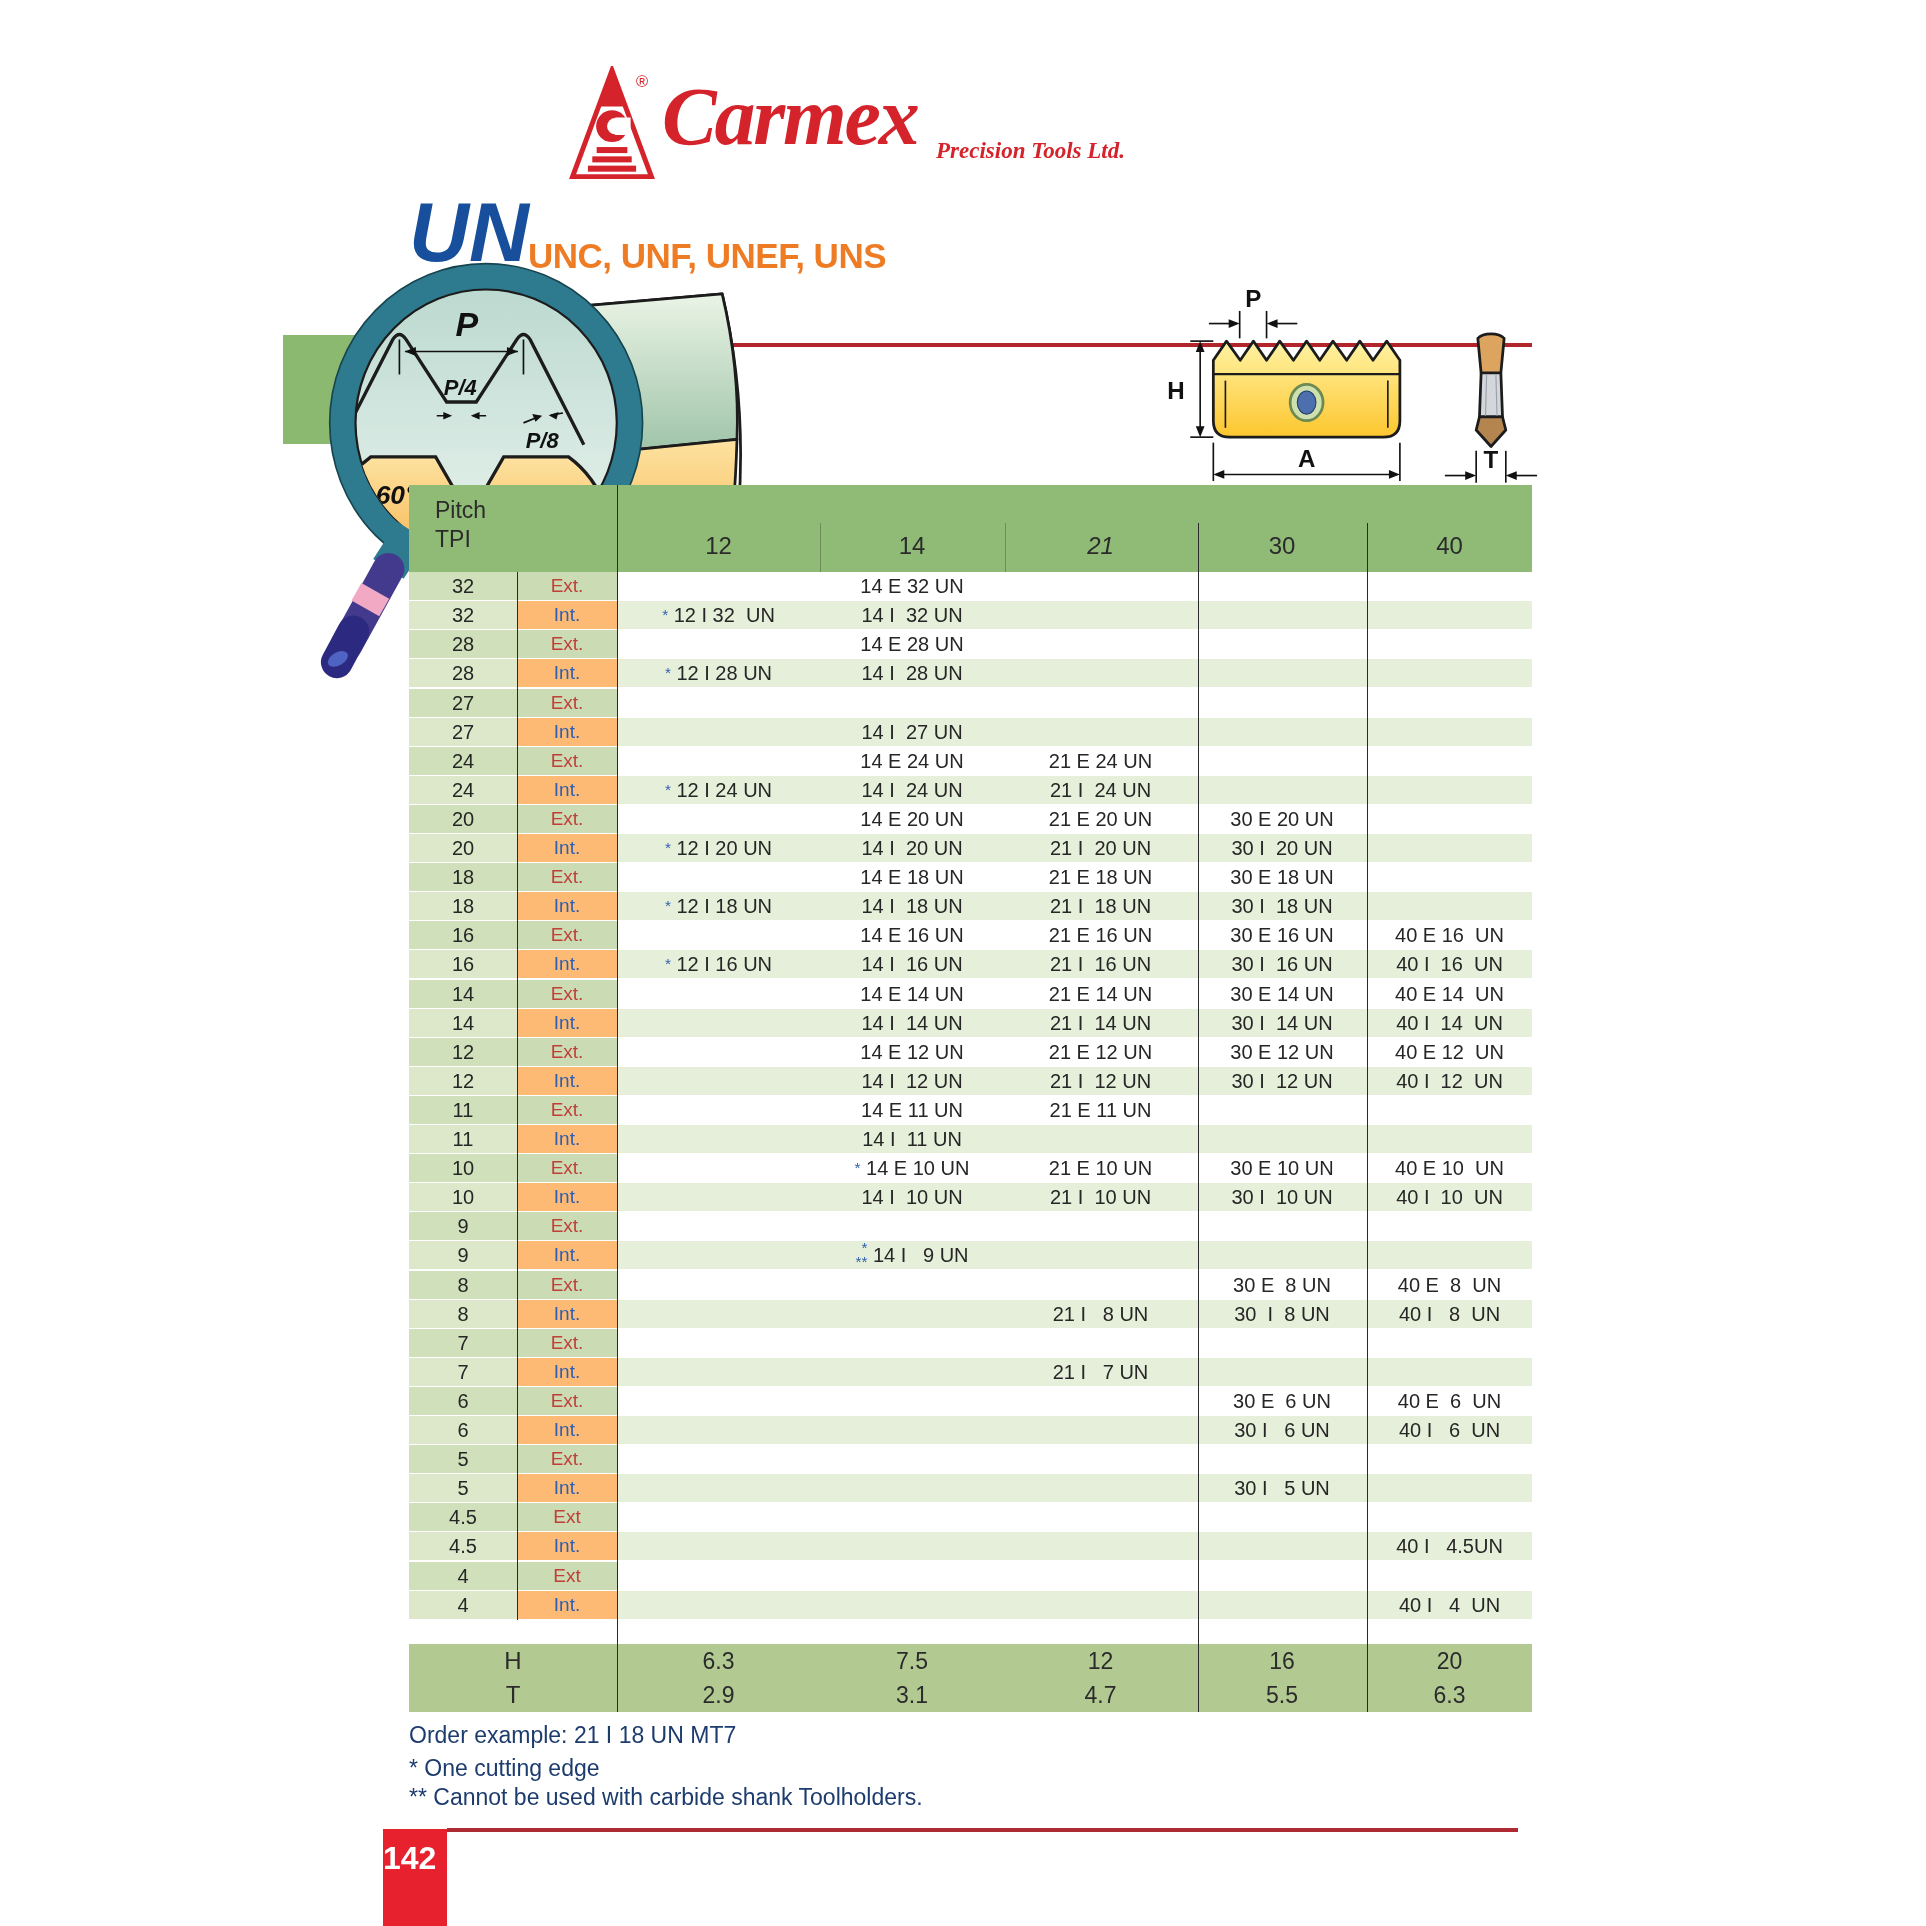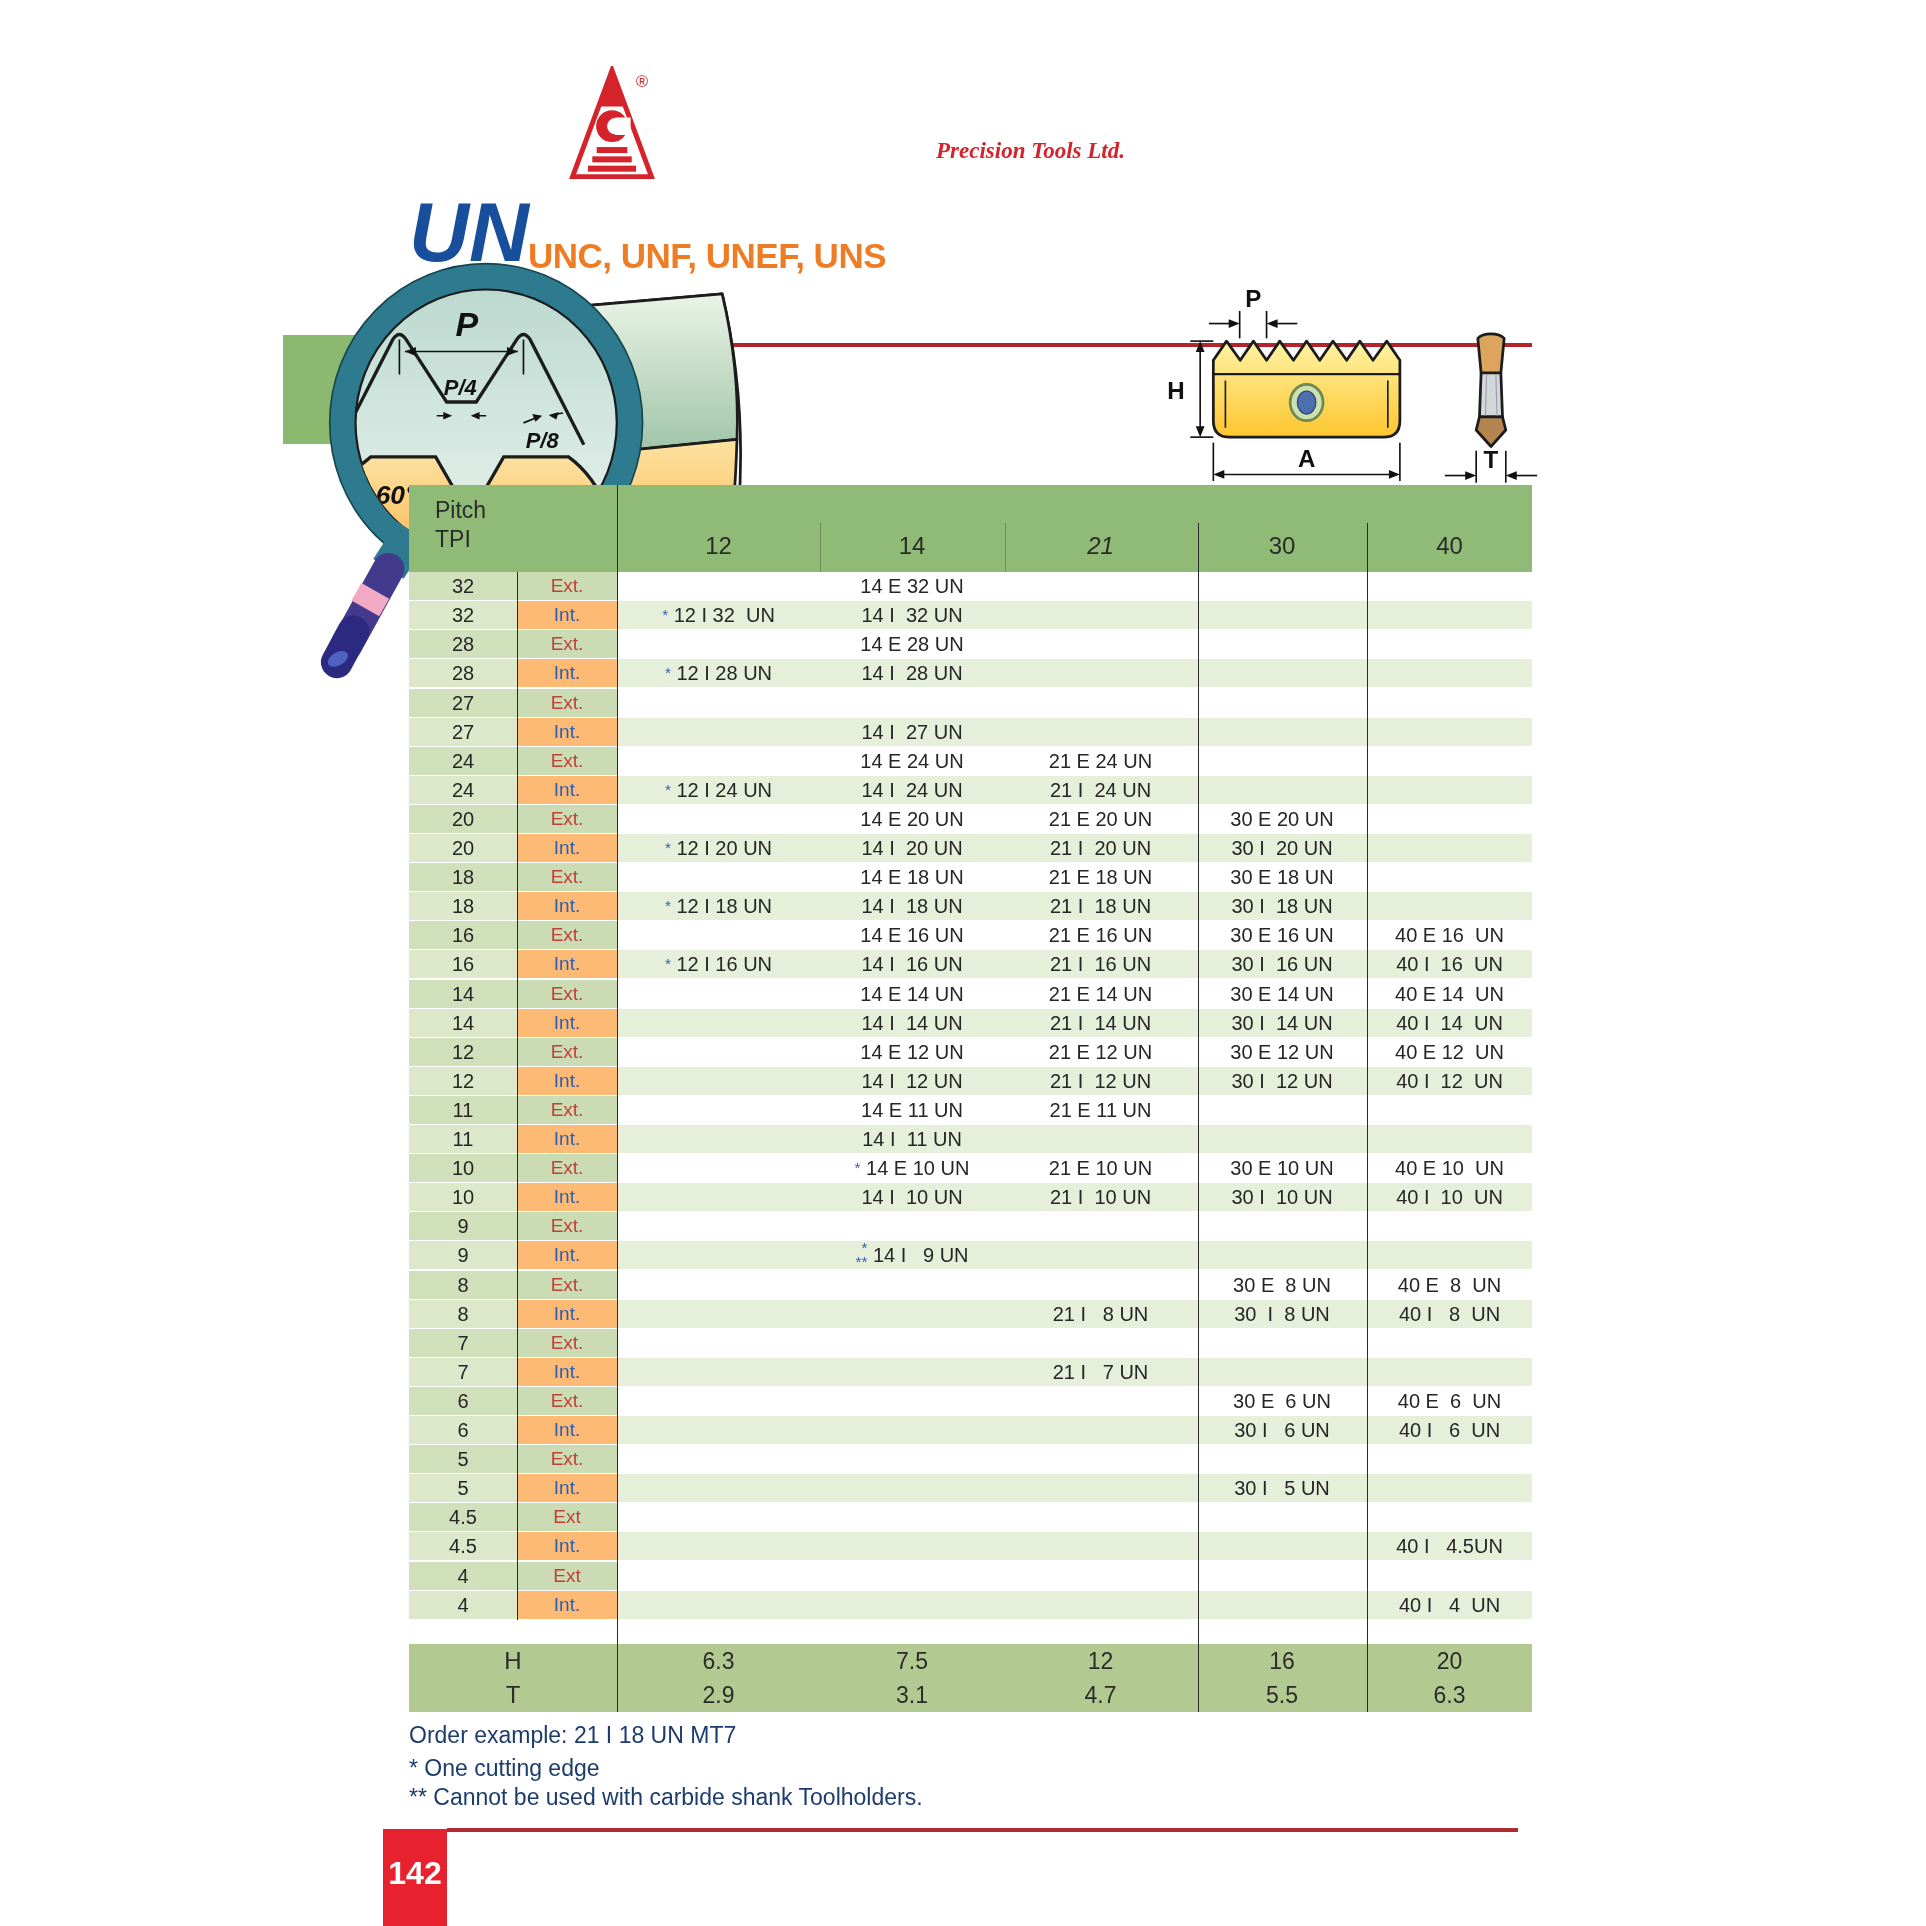--- a/index.html
+++ b/index.html
@@ -57,21 +57,21 @@
   .f-val{display:inline-block;text-align:center;font-size:23px;color:#2b2b2b;}
 
   
   .note{position:absolute;left:409px;font-size:23px;color:#1d3c6e;}
   #note-order{top:1722px;}
   #note-one{top:1755px;}
   #note-two{top:1784px;}
 
   
   #page-box{position:absolute;left:383px;top:1829px;width:64px;height:97px;background:#e8212e;}
-  #page-box span{display:block;text-align:center;margin-top:26px;font-size:32px;
+  #page-box span{display:block;margin-top:11px;font-size:32px;
                  font-weight:bold;color:#ffffff;}
   #bottom-rule{position:absolute;left:447px;top:1828px;width:1071px;height:3.8px;background:#ae2b33;}
 
   svg text{font-family:"Liberation Sans",sans-serif;}
 </style>
 </head>
 <body>
 
 <div id="canvas">
 
@@ -79,20 +79,21 @@
     <polygon points="80,8 152,202 8,202" fill="#ffffff" stroke="#d5232b" stroke-width="9"></polygon>
     <polygon points="80,10 105,74 55,74" fill="#d5232b"></polygon>
     <circle cx="80" cy="110" r="29" fill="#d5232b"></circle>
     <circle cx="86" cy="110" r="15" fill="#ffffff"></circle>
     <rect x="86" y="94" width="28" height="32" fill="#ffffff"></rect>
     <rect x="52" y="148" width="56" height="11" fill="#d5232b"></rect>
     <rect x="44" y="165" width="72" height="11" fill="#d5232b"></rect>
     <rect x="36" y="182" width="88" height="11" fill="#d5232b"></rect>
     <text x="124" y="38" font-size="30" fill="#d5232b">®</text>
   </svg>
+  <div id="brand-word">Carmex</div>
   <div id="brand-sub">Precision Tools Ltd.</div>
   <div id="header-rule"></div>
   <div id="header-rule-dark"></div>
 
   <div id="series">UN</div>
   <div id="series-sub">UNC, UNF, UNEF, UNS</div>
 
   <div id="green-square"></div>
 
   <svg style="position:absolute;left:305px;top:258px;" width="505" height="445" viewBox="0 0 920 810">

